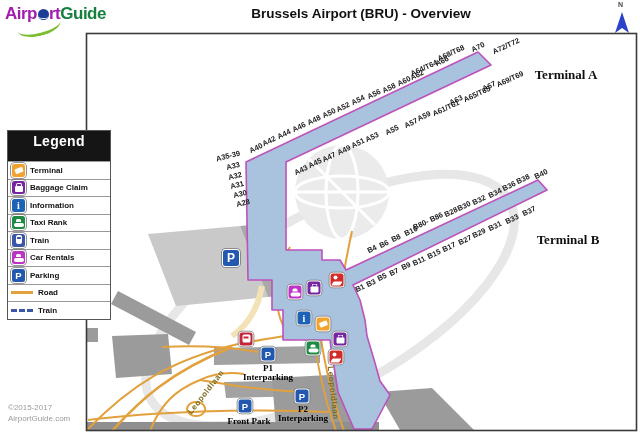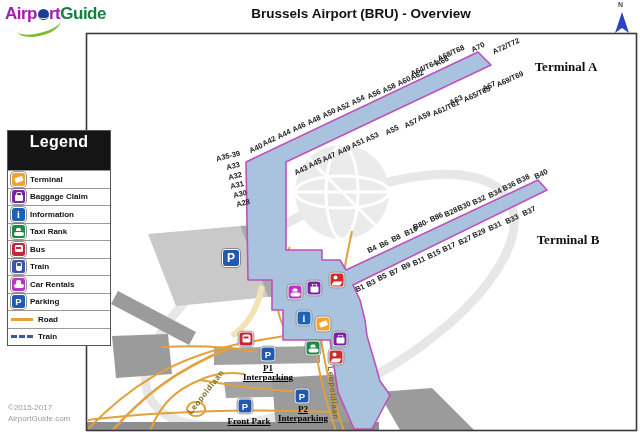--- a/index.html
+++ b/index.html
@@ -19,22 +19,22 @@
   .logo .globe i{position:absolute;left:1px;top:5px;width:9px;height:4px;border-bottom:1.2px solid #fff;
     border-radius:50%;}
   .logo .swoosh{position:absolute;left:12px;top:12px;width:44px;height:17px;
     border-bottom:3px solid #7DBE30;border-radius:50%;transform:rotate(-14deg);}
   .compass-n{position:absolute;left:618px;top:1px;font-size:7px;color:#444;font-weight:bold;}
   .footer{position:absolute;left:8px;top:402px;font-size:8px;color:#9b9b9b;line-height:11px;}
 
   
   .legend{position:absolute;left:7px;top:130px;width:102px;background:#fff;
           border:1.5px solid #555;}
-  .legend-header{background:#151515;color:#fff;font-weight:bold;font-size:16px;
-          text-align:center;padding:2px 0 19px;letter-spacing:0.3px;}
+  .legend-header{background:#151515;color:#fff;font-weight:bold;font-size:14px;
+          text-align:center;padding:2px 0 12px;letter-spacing:0.3px;}
   .lrow{display:flex;align-items:center;height:16.5px;border-top:1px solid #999;
         background:#fff;}
   .lrow .mic{position:relative;transform:none;flex:0 0 auto;margin:0 5px 0 4px;}
   .lrow .lline{flex:0 0 auto;margin:0 5px 0 3px;}
   .llabel{font-size:8px;font-weight:bold;color:#111;white-space:nowrap;}
   .lline{display:inline-block;width:22px;height:0;}
   .lline.road-line{border-top:3px solid #E2A13C;}
   .lline.train-line{border-top:3px dashed #3B55A8;}
 
   
@@ -78,21 +78,21 @@
   .ic-train::before{content:"";position:absolute;top:1.5px;left:3.5px;width:6px;height:9px;
       background:#fff;border-radius:2px;}
   .ic-train::after{content:"";position:absolute;top:3px;left:4.5px;width:4px;height:2.5px;
       background:inherit;border-radius:0.5px;}
 
   
   .gate{position:absolute;font-size:7.5px;font-weight:bold;color:#1a1a1a;white-space:nowrap;}
   .term{position:absolute;font-family:"Liberation Serif",serif;font-weight:bold;
         font-size:13px;color:#111;white-space:nowrap;}
   .plabel{position:absolute;font-family:"Liberation Serif",serif;font-weight:bold;
-        font-size:9px;color:#000;white-space:nowrap;text-decoration:underline;}
+        font-size:9px;color:#000;white-space:nowrap;}
   .street{position:absolute;font-size:8px;font-weight:bold;color:#7d6c1e;
         letter-spacing:0.6px;white-space:nowrap;}
 </style>
 </head>
 <body>
 
 <div id="stage">
 
   <svg id="map-svg" width="640" height="438">
     <defs>
@@ -175,24 +175,20 @@
           <span class="mic ic-baggage"></span>
           <span class="llabel">Baggage Claim</span>
         </span>
         <span class="lrow">
           <span class="mic ic-info"></span>
           <span class="llabel">Information</span>
         </span>
         <span class="lrow">
           <span class="mic ic-taxi"></span>
           <span class="llabel">Taxi Rank</span>
-        </span>
-        <span class="lrow">
-          <span class="mic ic-bus"></span>
-          <span class="llabel">Bus</span>
         </span>
         <span class="lrow">
           <span class="mic ic-train"></span>
           <span class="llabel">Train</span>
         </span>
         <span class="lrow">
           <span class="mic ic-rentals"></span>
           <span class="llabel">Car Rentals</span>
         </span>
         <span class="lrow">
@@ -266,21 +262,21 @@
       <span class="gate" style="left: 394px; top: 272px; transform: translate(-50%, -50%) rotate(-25deg);">B7</span>
       <span class="gate" style="left: 406px; top: 266px; transform: translate(-50%, -50%) rotate(-25deg);">B9</span>
       <span class="gate" style="left: 419px; top: 261px; transform: translate(-50%, -50%) rotate(-25deg);">B11</span>
       <span class="gate" style="left: 434px; top: 254px; transform: translate(-50%, -50%) rotate(-25deg);">B15</span>
       <span class="gate" style="left: 449px; top: 247px; transform: translate(-50%, -50%) rotate(-25deg);">B17</span>
       <span class="gate" style="left: 465px; top: 240px; transform: translate(-50%, -50%) rotate(-25deg);">B27</span>
       <span class="gate" style="left: 479px; top: 233px; transform: translate(-50%, -50%) rotate(-25deg);">B29</span>
       <span class="gate" style="left: 495px; top: 226px; transform: translate(-50%, -50%) rotate(-25deg);">B31</span>
       <span class="gate" style="left: 512px; top: 219px; transform: translate(-50%, -50%) rotate(-25deg);">B33</span>
       <span class="gate" style="left: 529px; top: 211px; transform: translate(-50%, -50%) rotate(-25deg);">B37</span>
-      <span class="term" style="left: 566px; top: 67px; transform: translate(-50%, -50%);">Terminal A</span>
+      <span class="term" style="left: 566px; top: 75px; transform: translate(-50%, -50%);">Terminal A</span>
       <span class="term" style="left: 568px; top: 240px; transform: translate(-50%, -50%);">Terminal B</span>
       <span class="plabel" style="left: 268px; top: 368px; transform: translate(-50%, -50%);">P1</span>
       <span class="plabel" style="left: 268px; top: 377px; transform: translate(-50%, -50%);">Interparking</span>
       <span class="plabel" style="left: 303px; top: 409px; transform: translate(-50%, -50%); text-align: center;">P2</span>
       <span class="plabel" style="left: 303px; top: 418px; transform: translate(-50%, -50%);">Interparking</span>
       <span class="plabel" style="left: 249px; top: 421px; transform: translate(-50%, -50%); text-align: center;">Front Park</span>
       <span class="street" style="left: 206px; top: 392px; transform: translate(-50%, -50%) rotate(-52deg);">Leopoldlaan</span>
       <span class="street" style="left: 333px; top: 393px; transform: translate(-50%, -50%) rotate(84deg);">Leopoldlaan</span>
       <span class="mic ic-parking big" style="left: 231px; top: 258px;"></span>
       <span class="mic ic-rentals" style="left: 295px; top: 292px;"></span>

